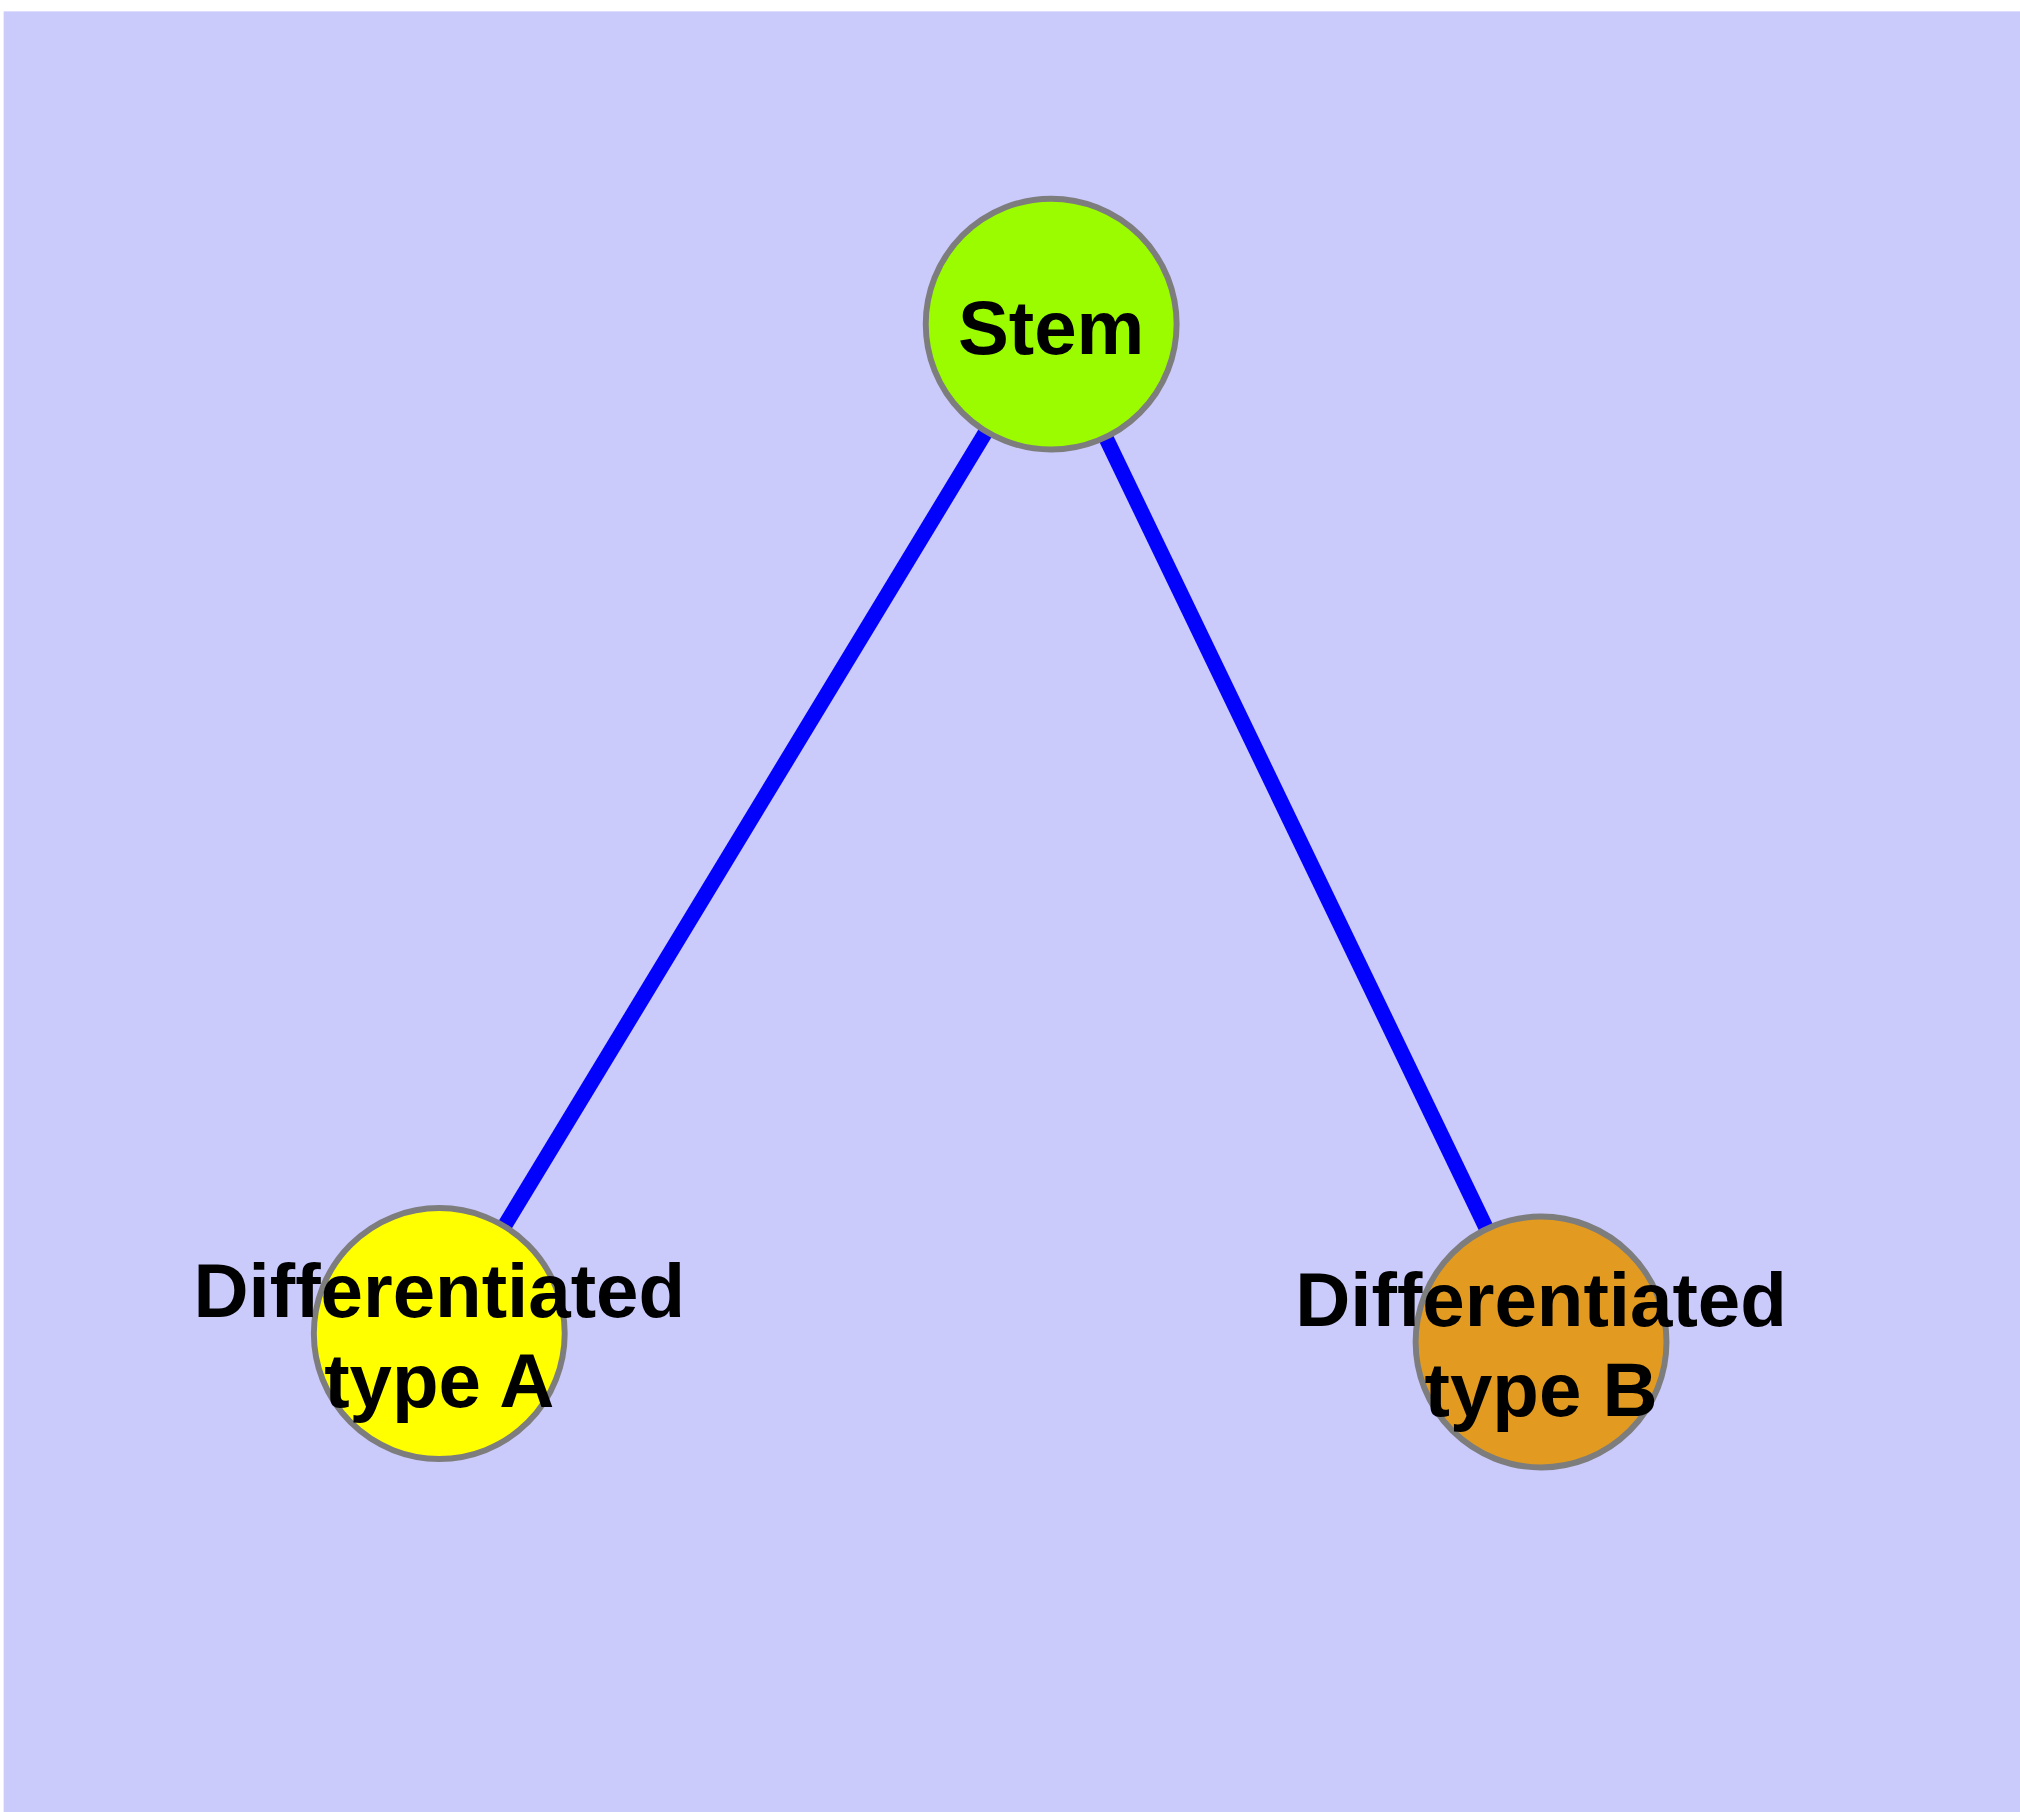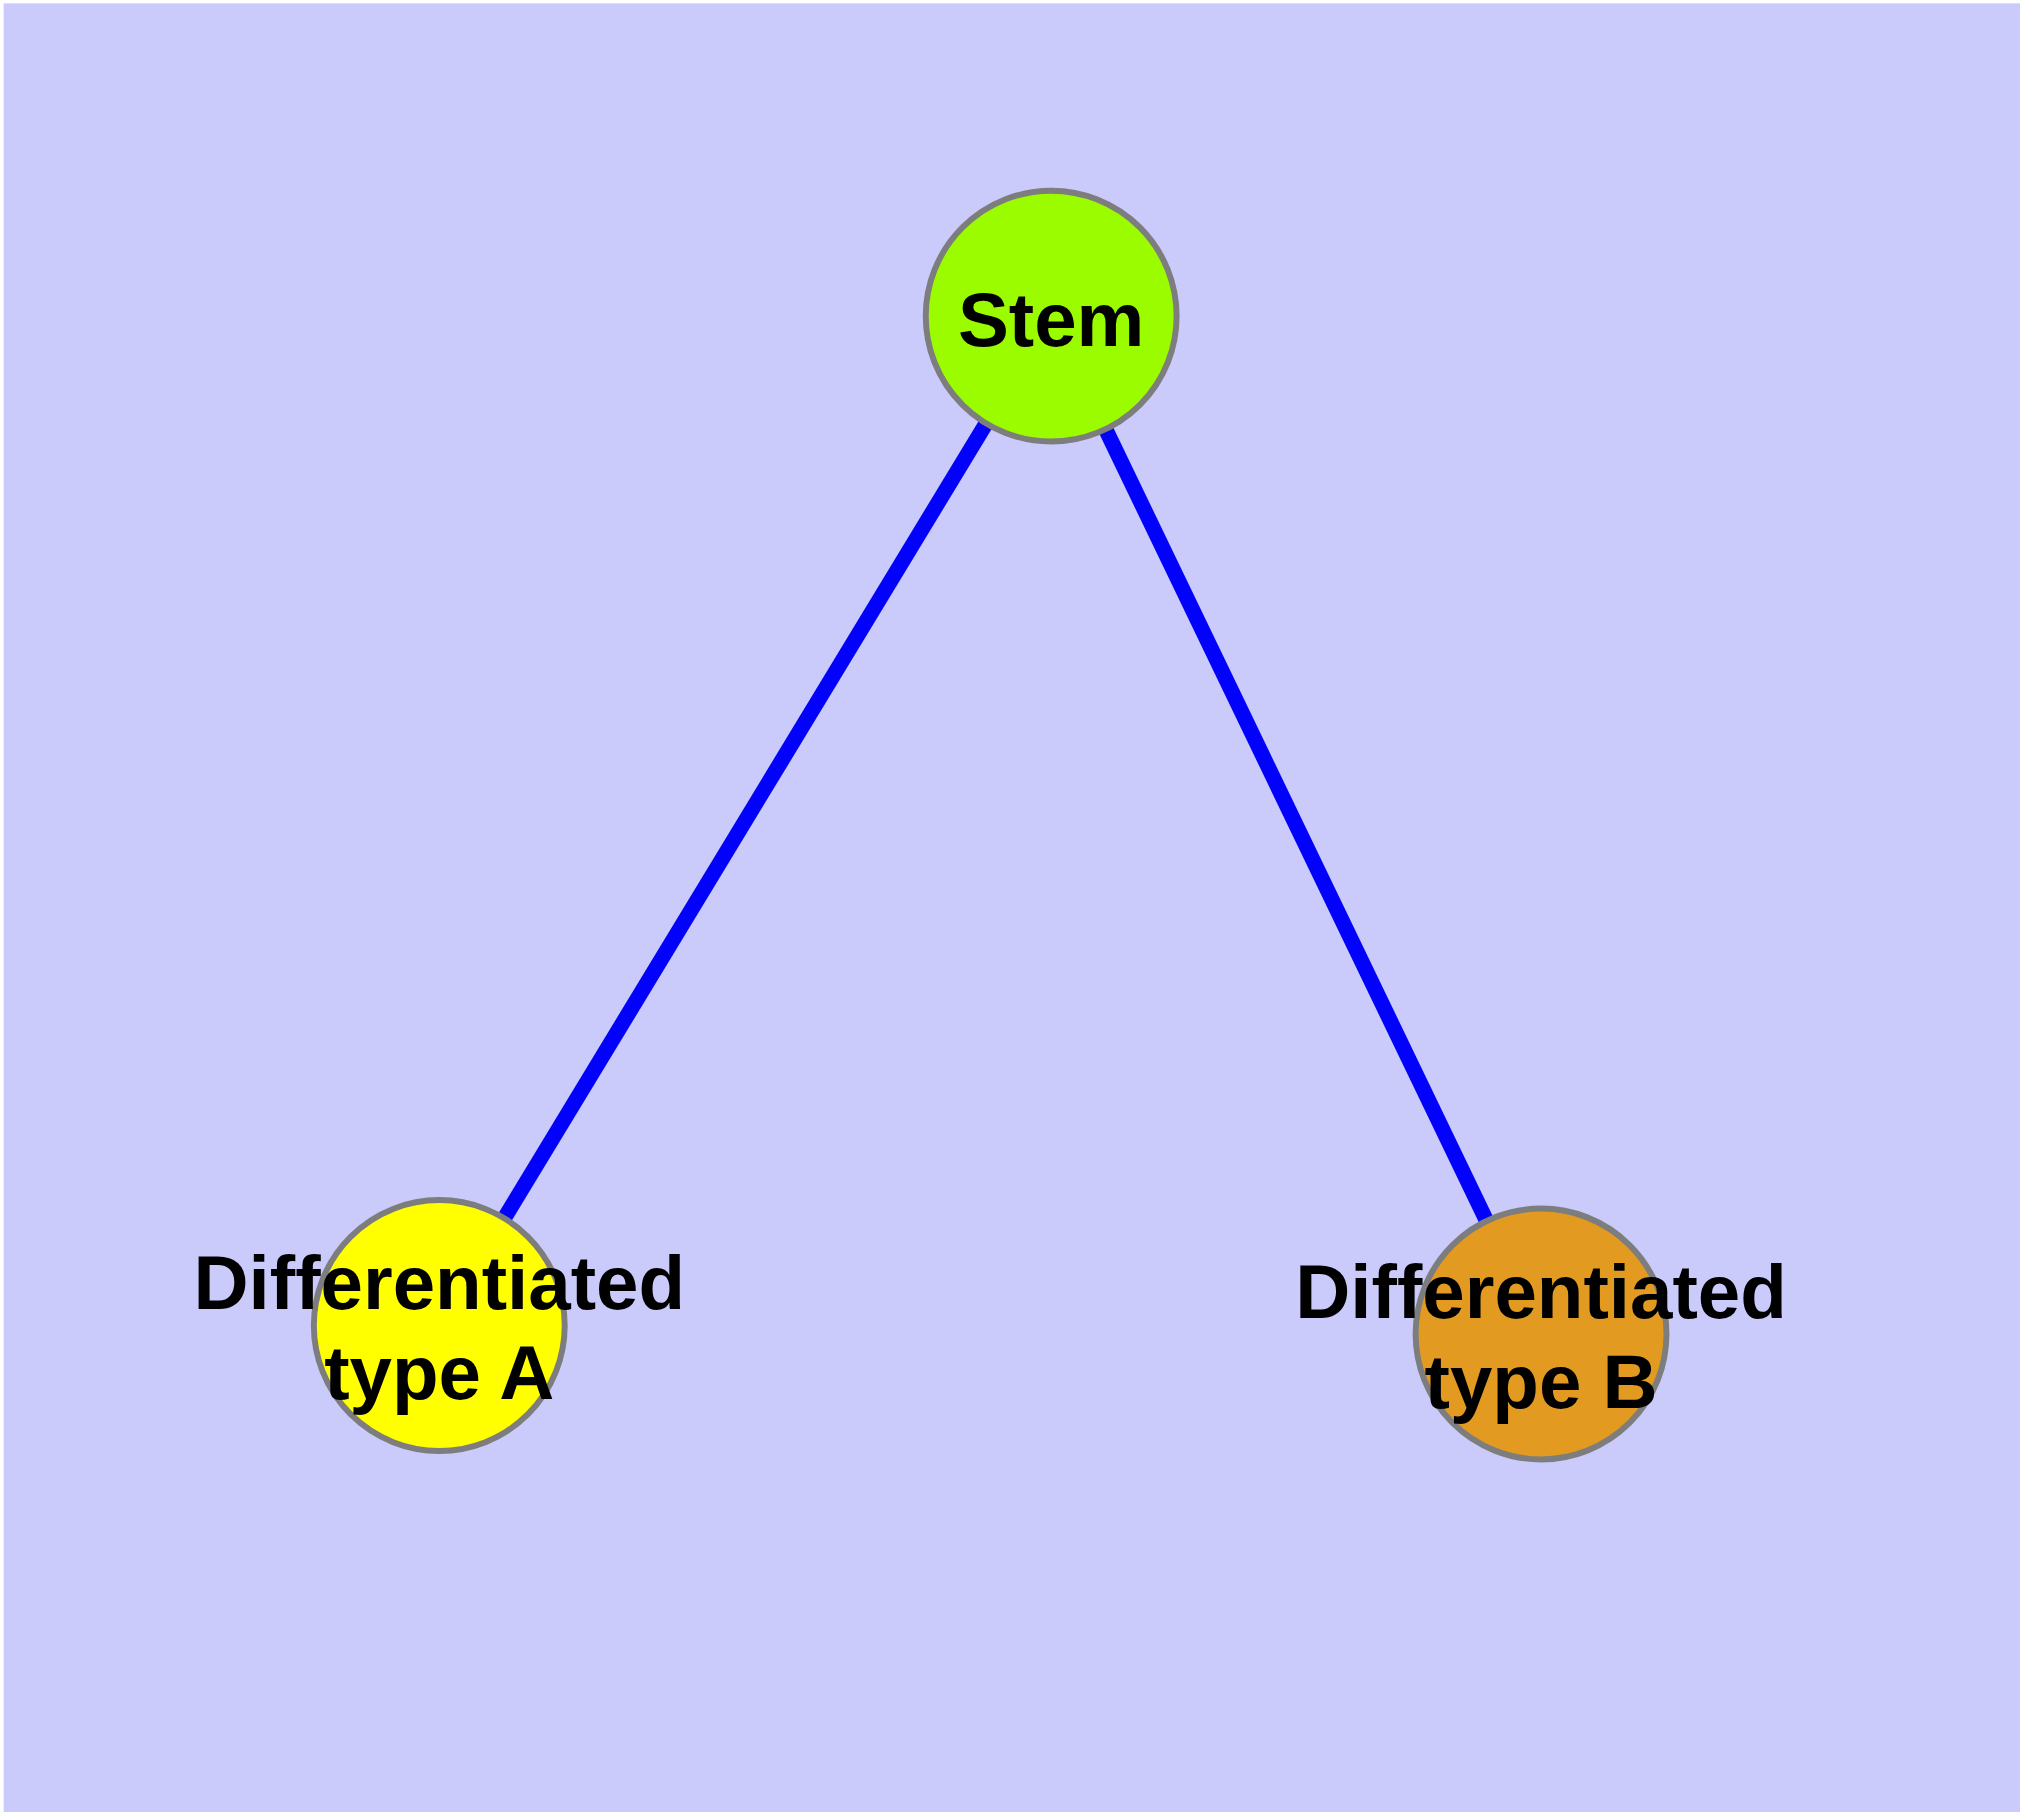--- a/index.html
+++ b/index.html
@@ -7,20 +7,21 @@
     padding: 0;
     background: #FFFFFF;
     width: 2021px;
     height: 1812px;
     overflow: hidden;
   }
   .figure-root {
     position: relative;
     width: 2021px;
     height: 1776px;
+    margin-top: 8px;
   }
   svg.graph-canvas {
     display: block;
     width: 2021px;
     height: 1812px;
   }
   svg.graph-canvas text {
     font-family: "Liberation Sans", sans-serif;
     font-weight: bold;
     font-size: 90px;

